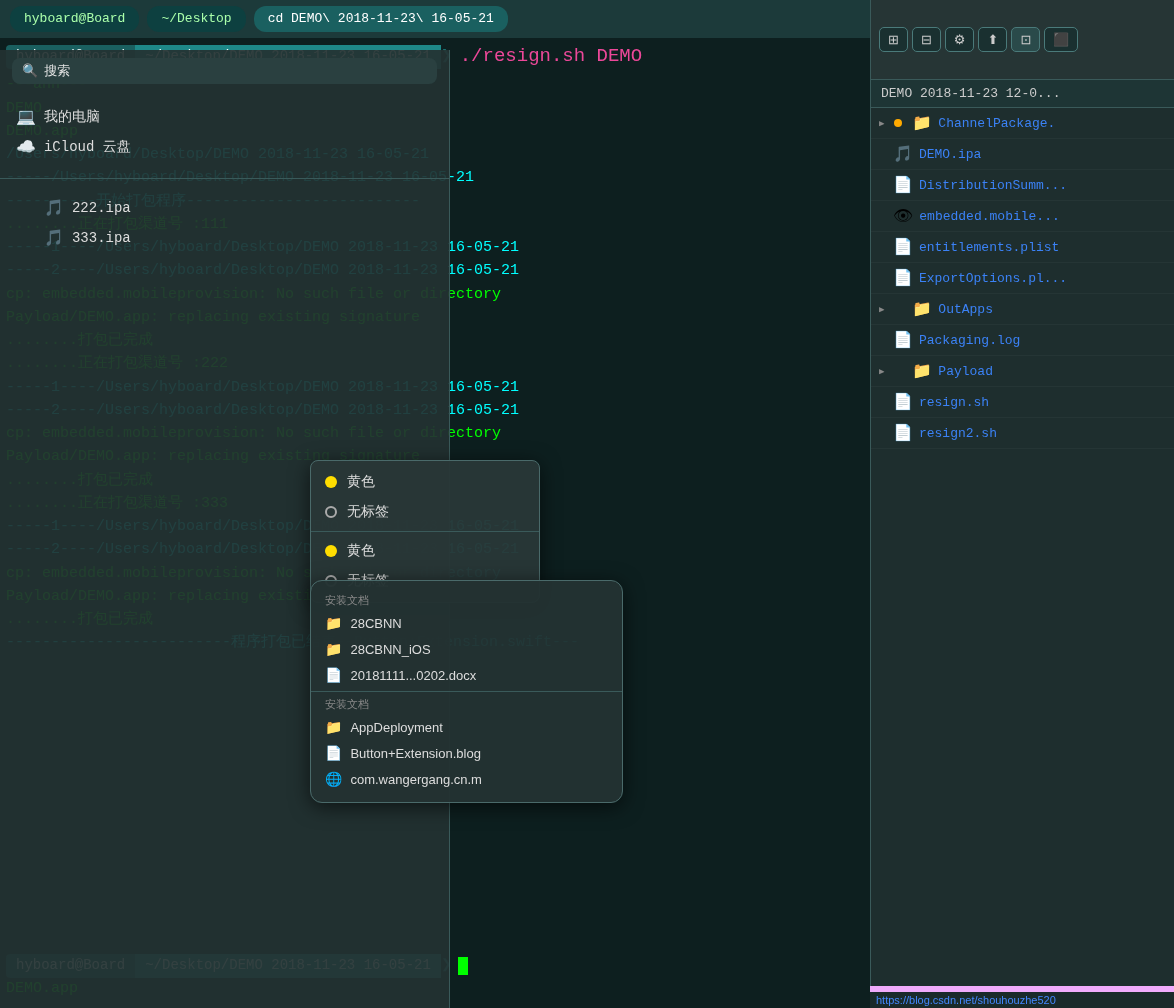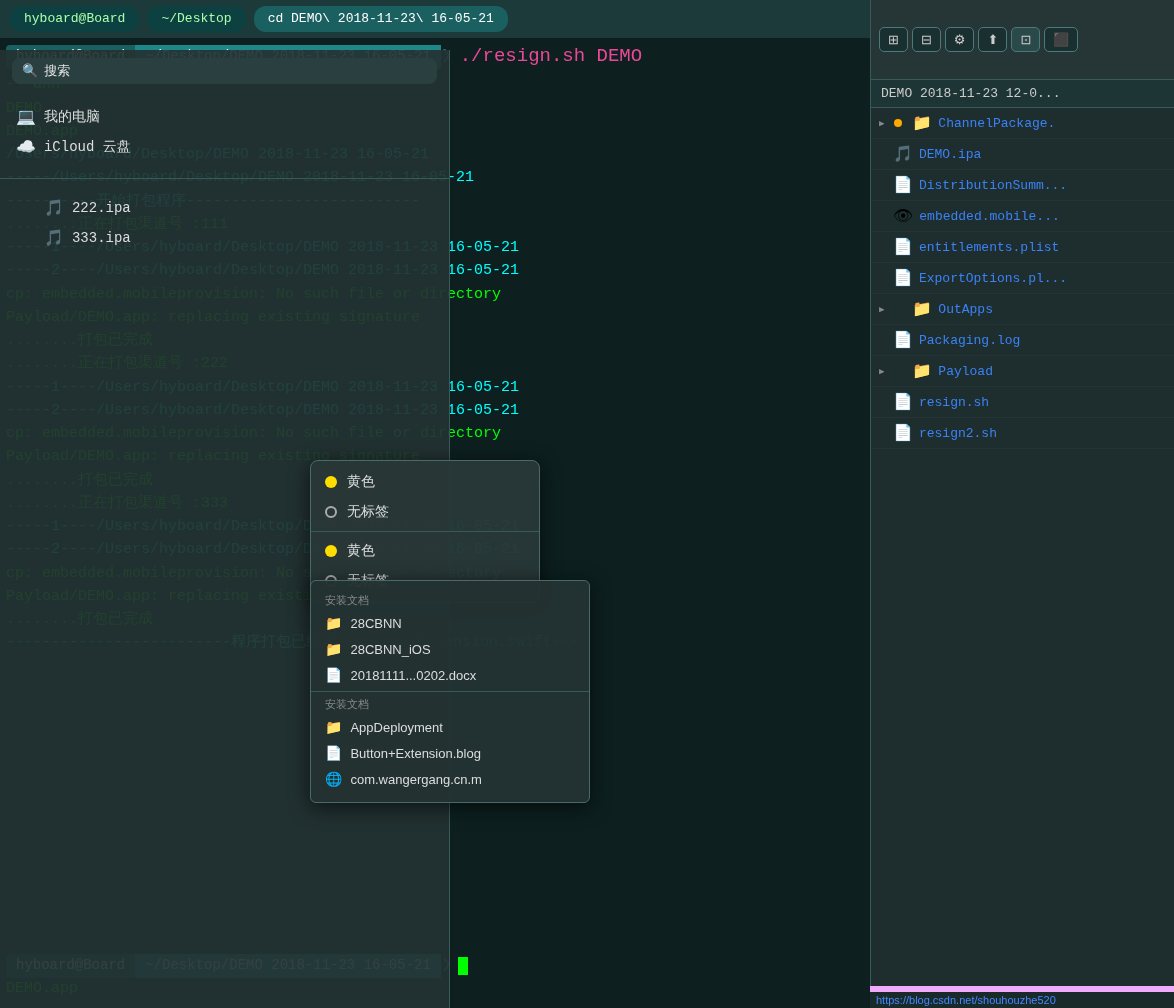--- a/index.html
+++ b/index.html
@@ -244,22 +244,22 @@
       flex-shrink: 0;
     }
 
     
     .popup-overlay {
       position: absolute;
       top: 580px;
       left: 310px;
       background: rgba(35, 50, 50, 0.97);
       border: 1px solid #4a6a6a;
-      border-radius: 6px;
-      width: 280px;
+      border-radius: 12px;
+      width: 313px;
       padding: 6px 0;
       box-shadow: 0 4px 20px rgba(0,0,0,0.6);
       z-index: 100;
     }
 
     .popup-section {
       padding: 4px 0;
     }
     .popup-section-title {
       color: #888888;

